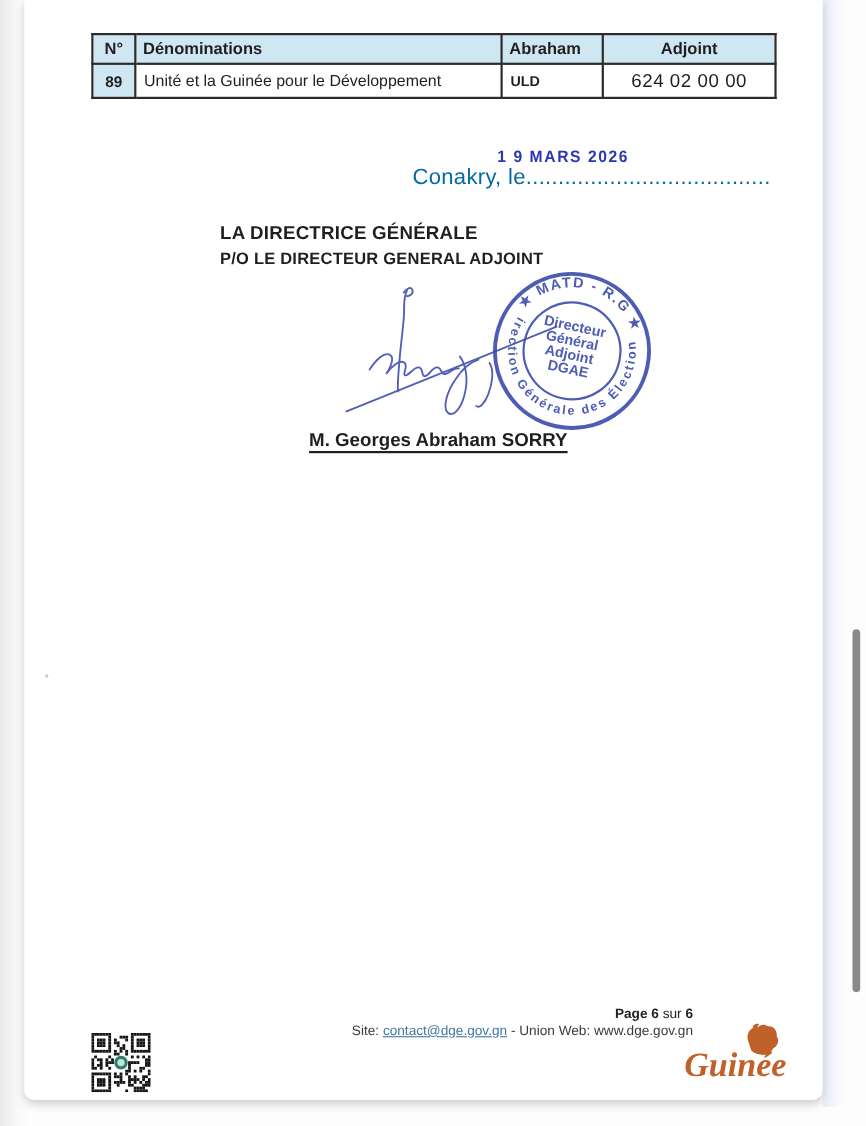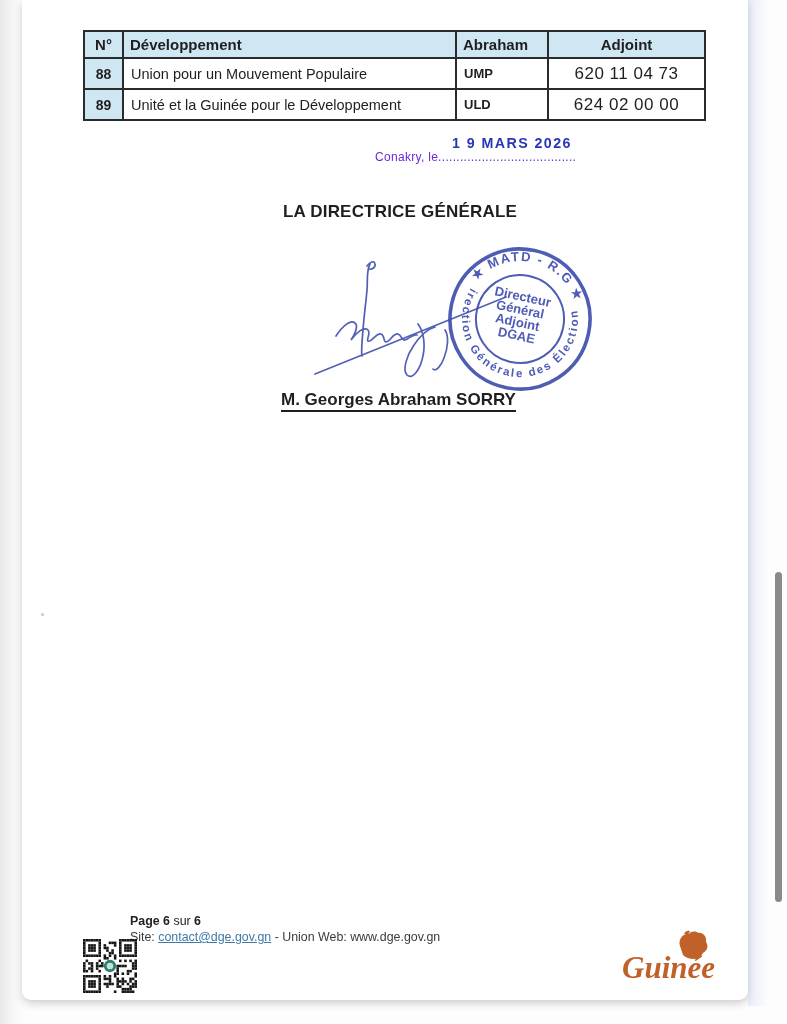--- a/index.html
+++ b/index.html
@@ -29,39 +29,39 @@
   table.parties{position:absolute;left:61px;top:30px;border-collapse:collapse;table-layout:fixed}
   table.parties th,table.parties td{border:2px solid var(--table-border);overflow:hidden;white-space:nowrap}
   table.parties th{background:var(--header-bg);font-size:15px;text-align:left;padding:3px 6px;height:27px}
   table.parties th.c,table.parties td.c{text-align:center}
   td.numcell{background:var(--header-bg);font-weight:bold;font-size:14px;text-align:center}
   td.denom{font-size:14.5px;padding:4px 7px;height:31px}
   td.sigle{font-size:13px;font-weight:bold;padding:4px 7px}
   td.contact{font-size:17px;text-align:center;letter-spacing:.5px}
 
   
-  .date-line{position:absolute;left:353px;top:150px;font-size:12px;color:#6d28d9;letter-spacing:.3px}
+  .date-line{position:absolute;left:353px;top:150px;font-size:20px;color:#0369a1;letter-spacing:.3px}
   .date-stamp{position:absolute;left:430px;top:134px;color:var(--date-blue);font-weight:bold;
     font-size:15px;letter-spacing:1.5px;transform:scaleX(.95);transform-origin:left}
 
   
-  .title-block{position:absolute;left:178px;top:202px;width:400px;text-align:center}
+  .title-block{position:absolute;left:178px;top:202px;width:400px;text-align:left}
   .title-1{font-size:17px;font-weight:bold;letter-spacing:.2px}
   .title-2{font-size:15px;font-weight:bold;margin-top:5px;letter-spacing:.2px}
 
   .sig-zone{position:absolute;left:288px;top:240px;width:330px;height:158px}
   .stamp-stroke{stroke:var(--stamp-blue);fill:none}
   .stamp-fill{fill:var(--stamp-blue)}
 
   .name-block{position:absolute;left:259px;top:390px;width:400px;text-align:left;
     font-size:17px;font-weight:bold}
   .name-block span{border-bottom:2px solid #1f1f1f;padding-bottom:1px}
 
   
-  .footer-block{position:absolute;left:108px;top:913px;width:500px;text-align:left;
+  .footer-block{position:absolute;left:108px;top:913px;width:500px;text-align:right;
     color:var(--footer-gray);font-size:12.4px;line-height:16px}
   .page-line{color:#222}
   .page-line .b{font-weight:bold}
   .email-link{color:var(--link-blue);text-decoration:underline;cursor:pointer}
 
   .qr{position:absolute;left:61px;top:939px;width:54px;height:54px}
   .logo{position:absolute;left:598px;top:926px;width:116px;height:66px}
 
   .dust-dot{position:absolute;left:19px;top:613px;width:3px;height:3px;border-radius:50%;background:#c9c9c9}
 </style>
@@ -74,44 +74,39 @@
     <table class="parties">
       <colgroup>
           <col style="width:39px">
           <col style="width:333px">
           <col style="width:92px">
           <col style="width:157px">
         </colgroup>
       <tbody>
           <tr>
         <th class="c">N°</th>
-        <th>Développement</th>
+        <th>Dénominations</th>
         <th>Abraham</th>
         <th class="c">Adjoint</th>
-      </tr>
-      <tr>
-        <td class="numcell">88</td>
-        <td class="denom">Union pour un Mouvement Populaire</td>
-        <td class="sigle">UMP</td>
-        <td class="contact">620 11 04 73</td>
       </tr>
       <tr>
         <td class="numcell">89</td>
         <td class="denom">Unité et la Guinée pour le Développement</td>
         <td class="sigle">ULD</td>
         <td class="contact">624 02 00 00</td>
       </tr>
     </tbody>
       </table>
 
     <div class="date-line"><span>Conakry, le</span><span>......................................</span></div>
     <div class="date-stamp">1 9 MARS 2026</div>
 
     <div class="title-block">
       <div class="title-1">LA DIRECTRICE GÉNÉRALE</div>
+      <div class="title-2">P/O LE DIRECTEUR GENERAL ADJOINT</div>
     </div>
 
     <svg class="sig-zone" viewBox="0 0 330 158">
 
       <g stroke="#3f4fae" fill="none" stroke-width="1.7" stroke-linecap="round" opacity=".9">
         <path d="M60,24 c-4,8 -2,16 -3,26 c-1,12 -3,26 -4,40 c-1,12 -2,22 -1,26"></path>
         <path d="M57,26 c3,-4 7,-6 8,-2 c1,3 -3,6 -6,5"></path>
         <path d="M26,96 c6,-9 14,-17 19,-13 c4,3 -1,13 -4,17 c5,-7 13,-14 17,-10 c3,3 -2,10 0,11 c3,2 8,-8 13,-7 c4,1 2,8 5,8 c4,0 7,-9 12,-8 c4,1 3,7 7,6 c4,-1 7,-6 12,-5"></path>
         <path d="M108,84 c6,8 8,22 4,36 c-3,11 -10,20 -15,15 c-5,-5 0,-20 7,-30 c6,-9 14,-16 21,-18"></path>
         <path d="M135,90 c4,6 3,18 -1,28 c-3,8 -8,14 -11,11"></path>

